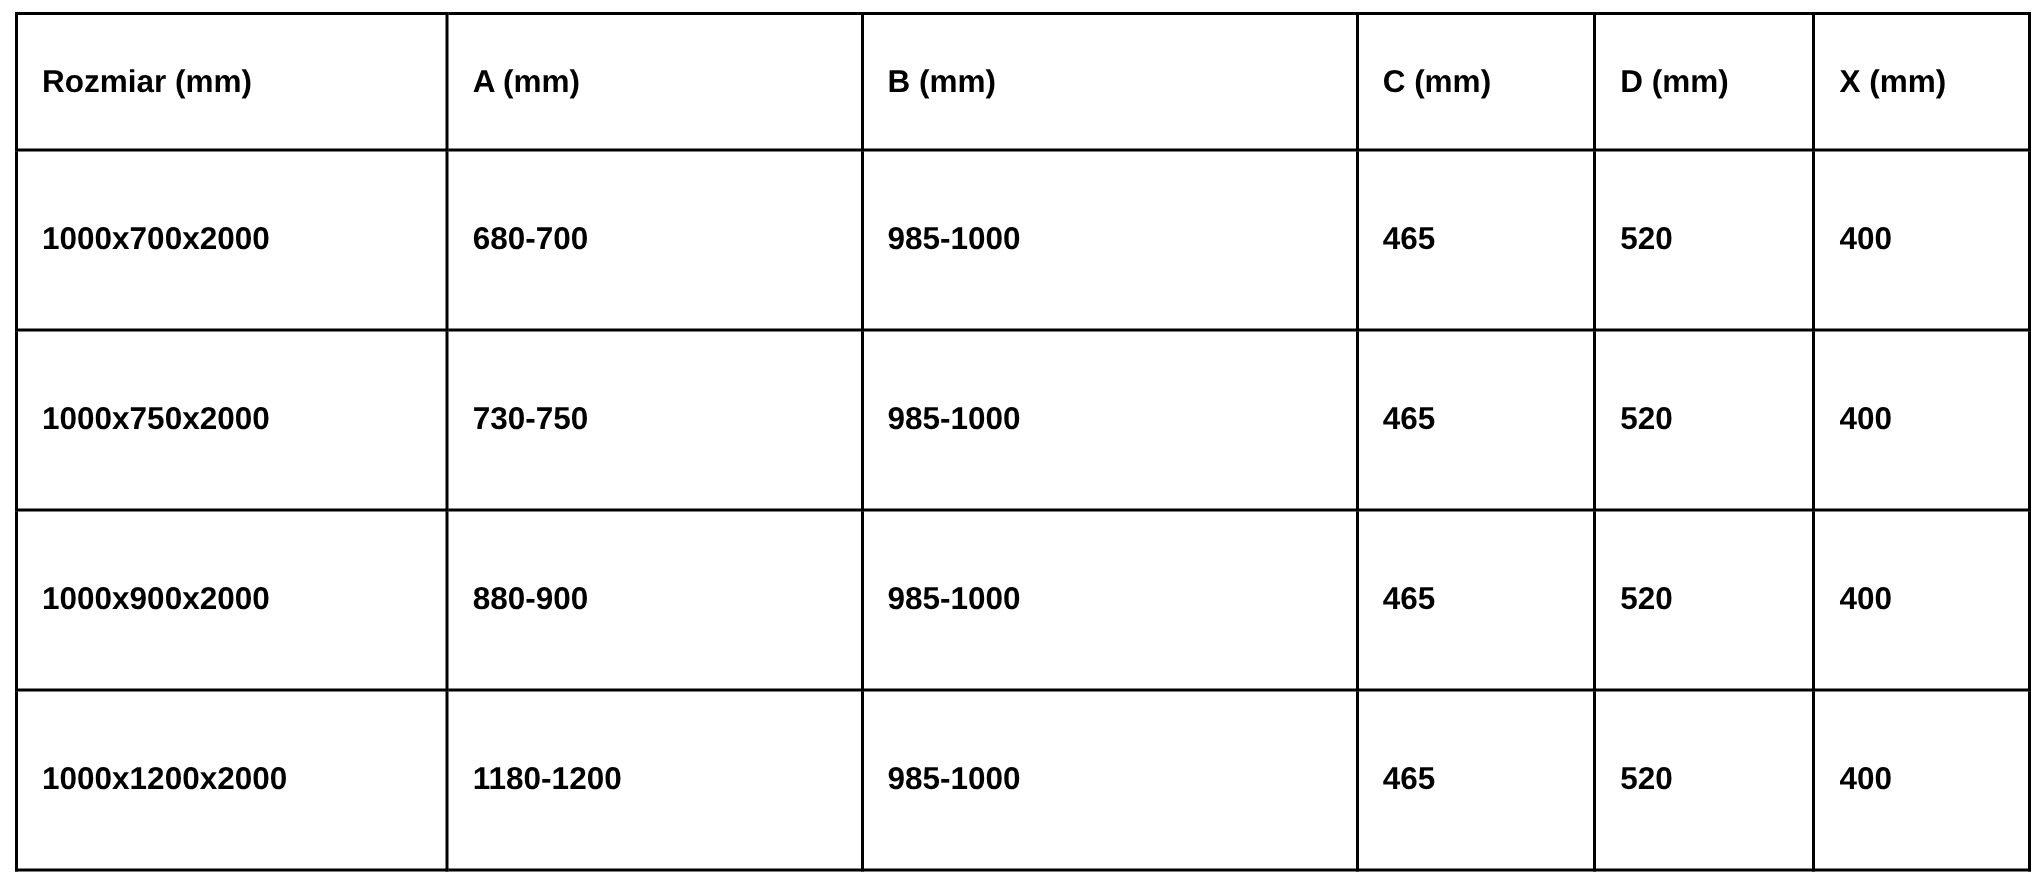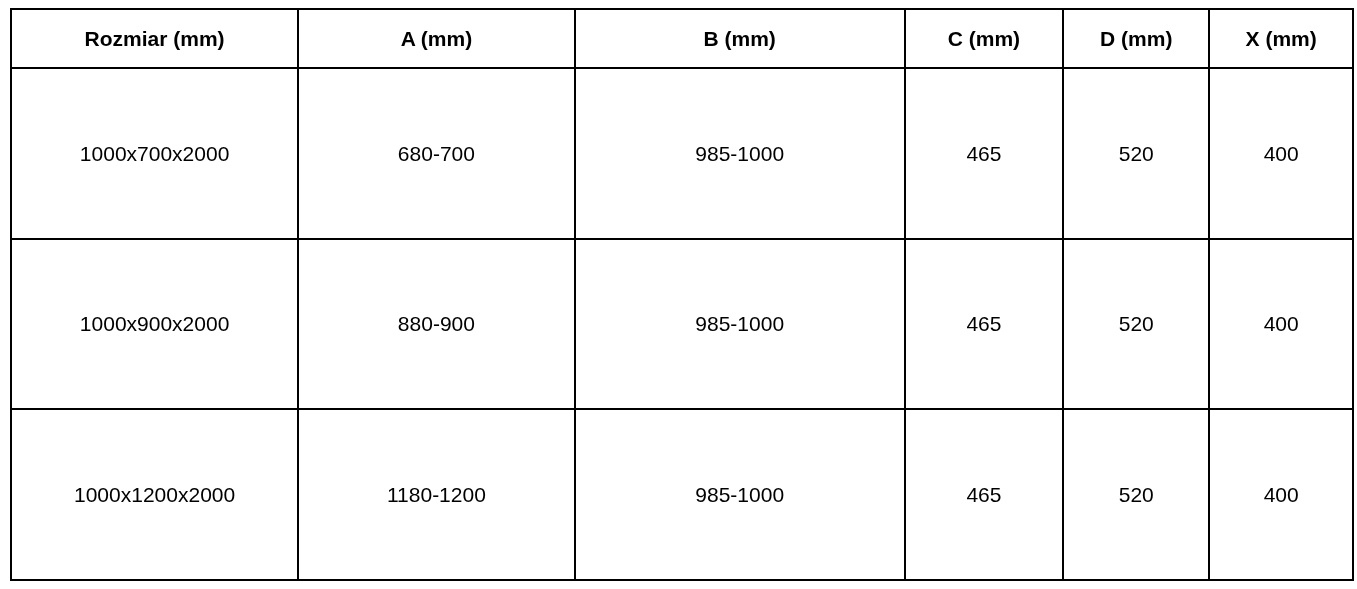--- a/index.html
+++ b/index.html
@@ -22,35 +22,35 @@
     top: 8px;
     width: 1344px;
     height: 573px;
     border-collapse: collapse;
     table-layout: fixed;
     background: #ffffff;
   }
   table.spec-table th,
   table.spec-table td {
     border: 2.5px solid #000000;
-    text-align: center;
+    text-align: left;
     vertical-align: middle;
     font-size: 21px;
-    padding: 0;
+    padding: 16px;
     line-height: 1.2;
     overflow: hidden;
     white-space: nowrap;
     margin-top: 34px;
   }
   table.spec-table th {
     font-weight: bold;
     height: 57px;
   }
   table.spec-table td {
-    font-weight: normal;
+    font-weight: bold;
     height: 61px;
   }
   col.c-rozmiar { width: 21.4%; }
   col.c-a       { width: 20.6%; }
   col.c-b       { width: 24.6%; }
   col.c-c       { width: 11.8%; }
   col.c-d       { width: 10.9%; }
   col.c-x       { width: 10.7%; }
 </style>
 </head>
@@ -79,20 +79,28 @@
     <tbody>
       <tr>
         <td>1000x700x2000</td>
         <td>680-700</td>
         <td>985-1000</td>
         <td>465</td>
         <td>520</td>
         <td>400</td>
       </tr>
       <tr>
+        <td>1000x750x2000</td>
+        <td>730-750</td>
+        <td>985-1000</td>
+        <td>465</td>
+        <td>520</td>
+        <td>400</td>
+      </tr>
+      <tr>
         <td>1000x900x2000</td>
         <td>880-900</td>
         <td>985-1000</td>
         <td>465</td>
         <td>520</td>
         <td>400</td>
       </tr>
       <tr>
         <td>1000x1200x2000</td>
         <td>1180-1200</td>

